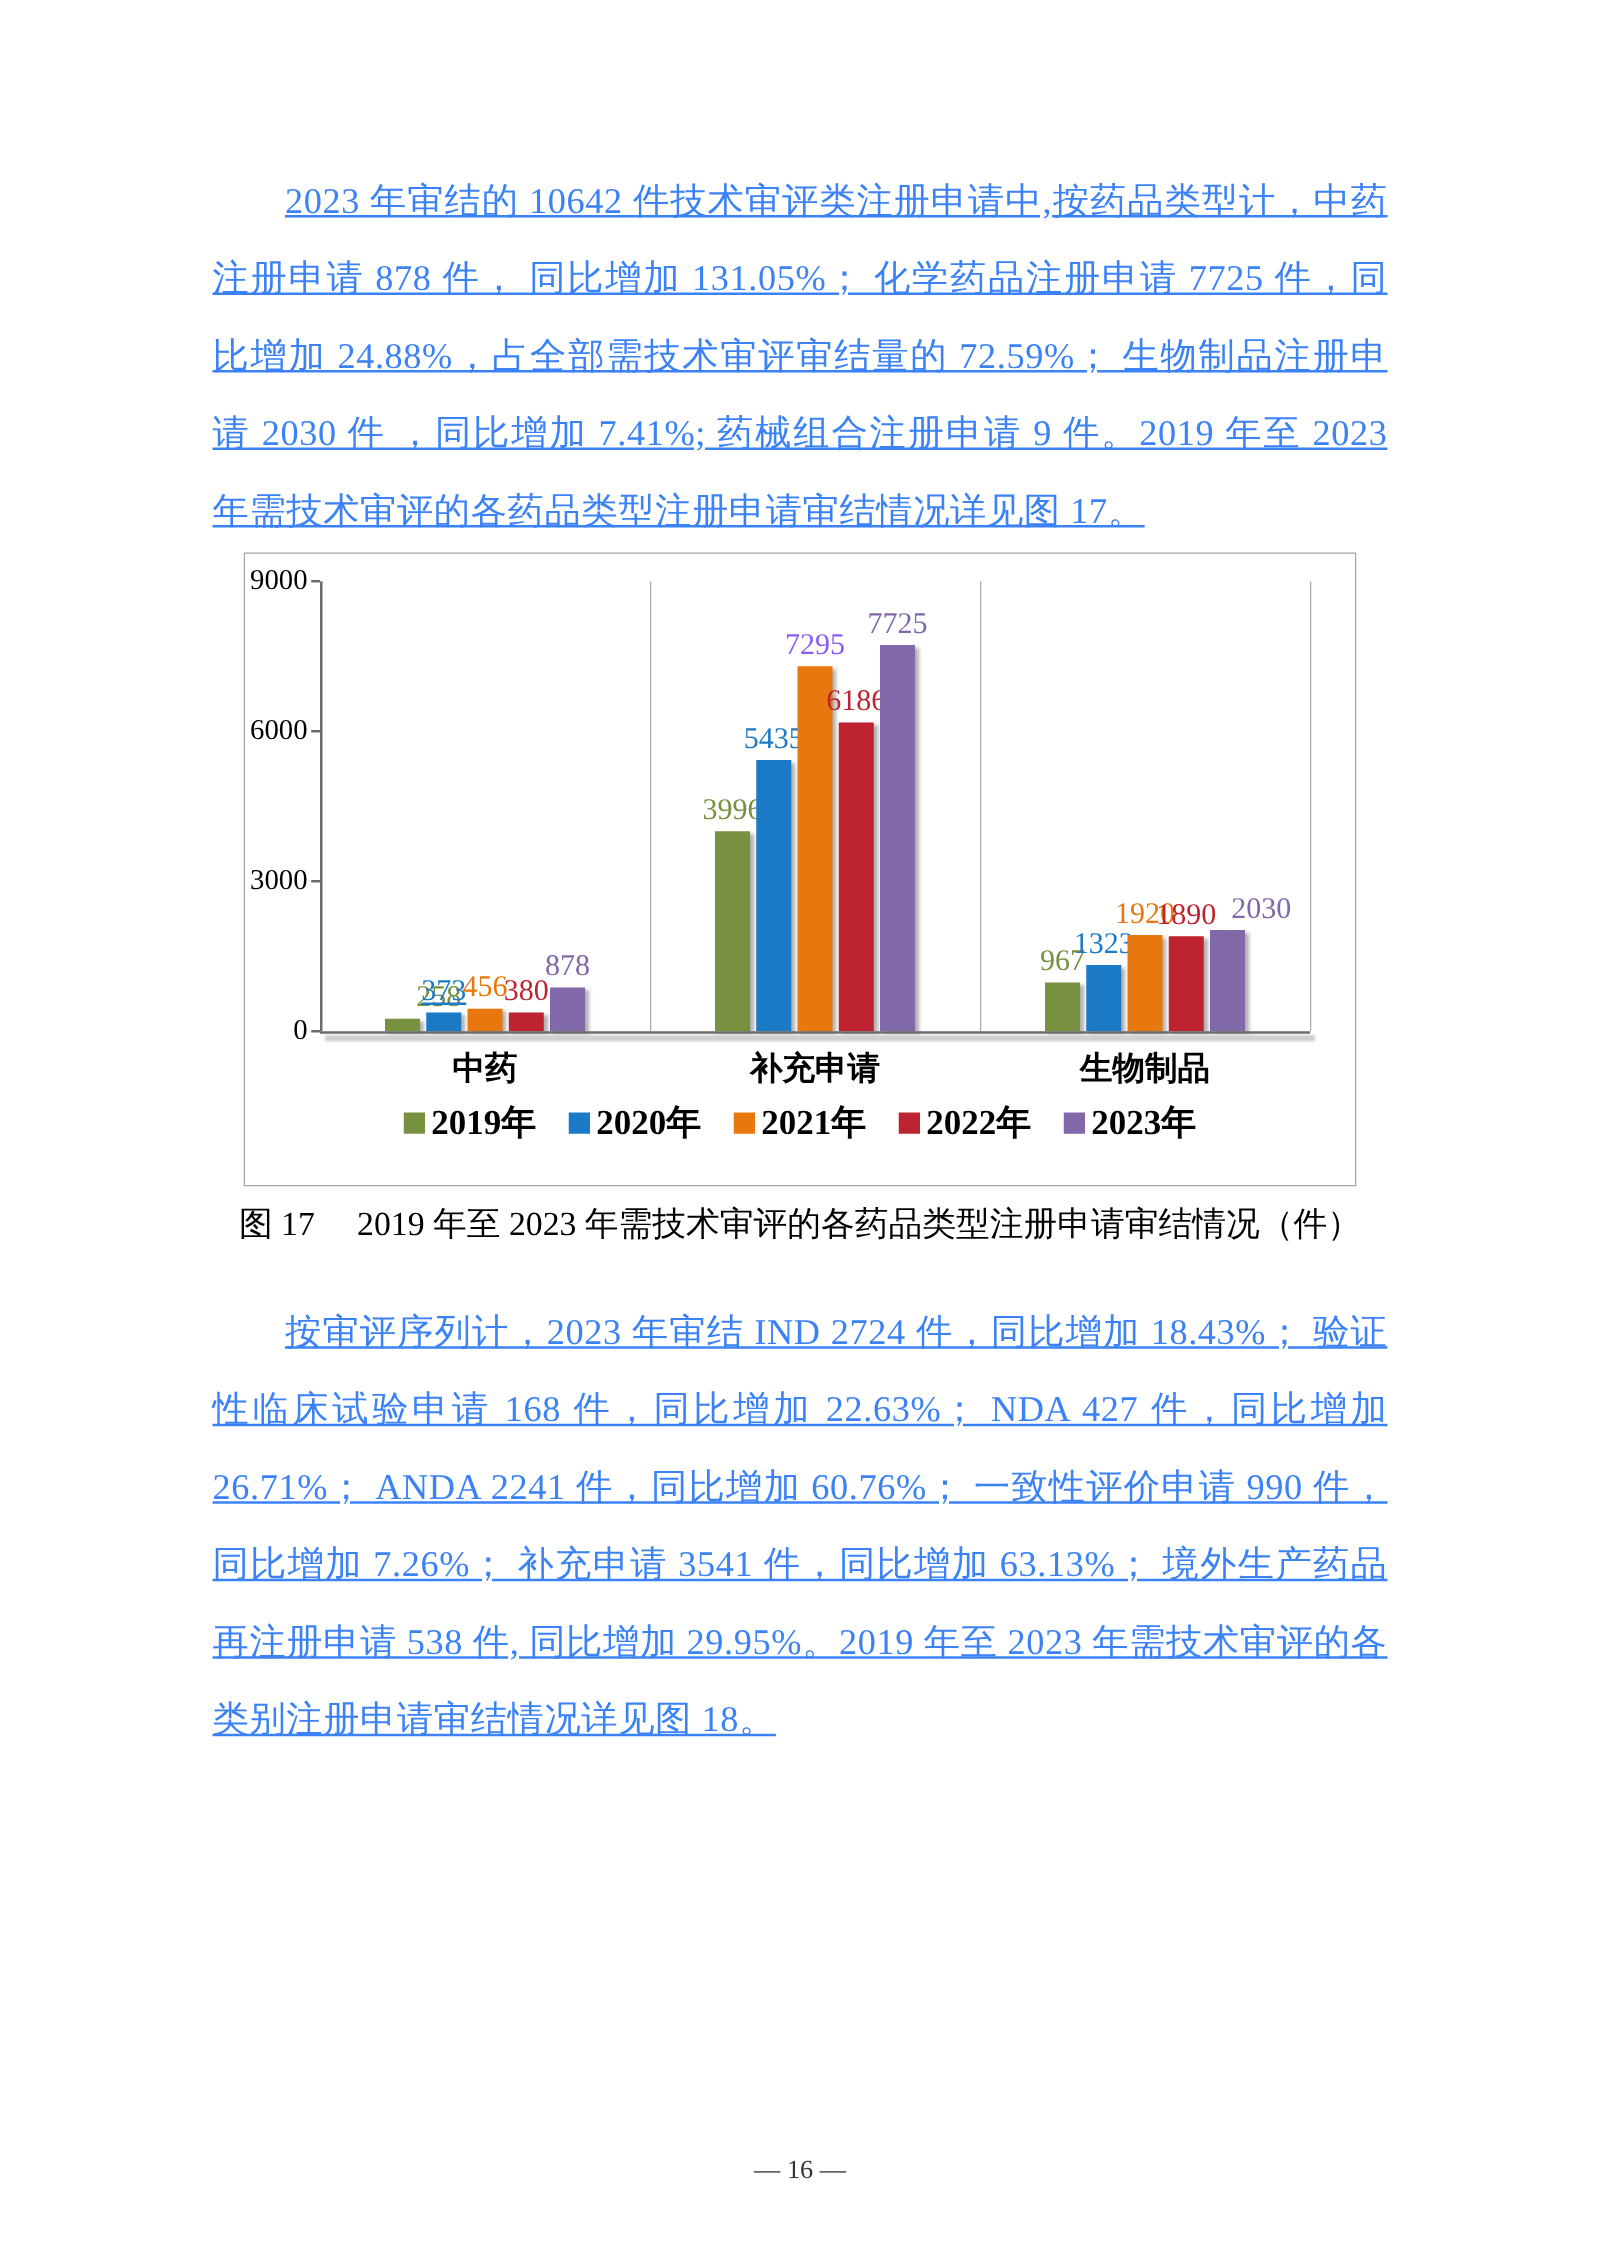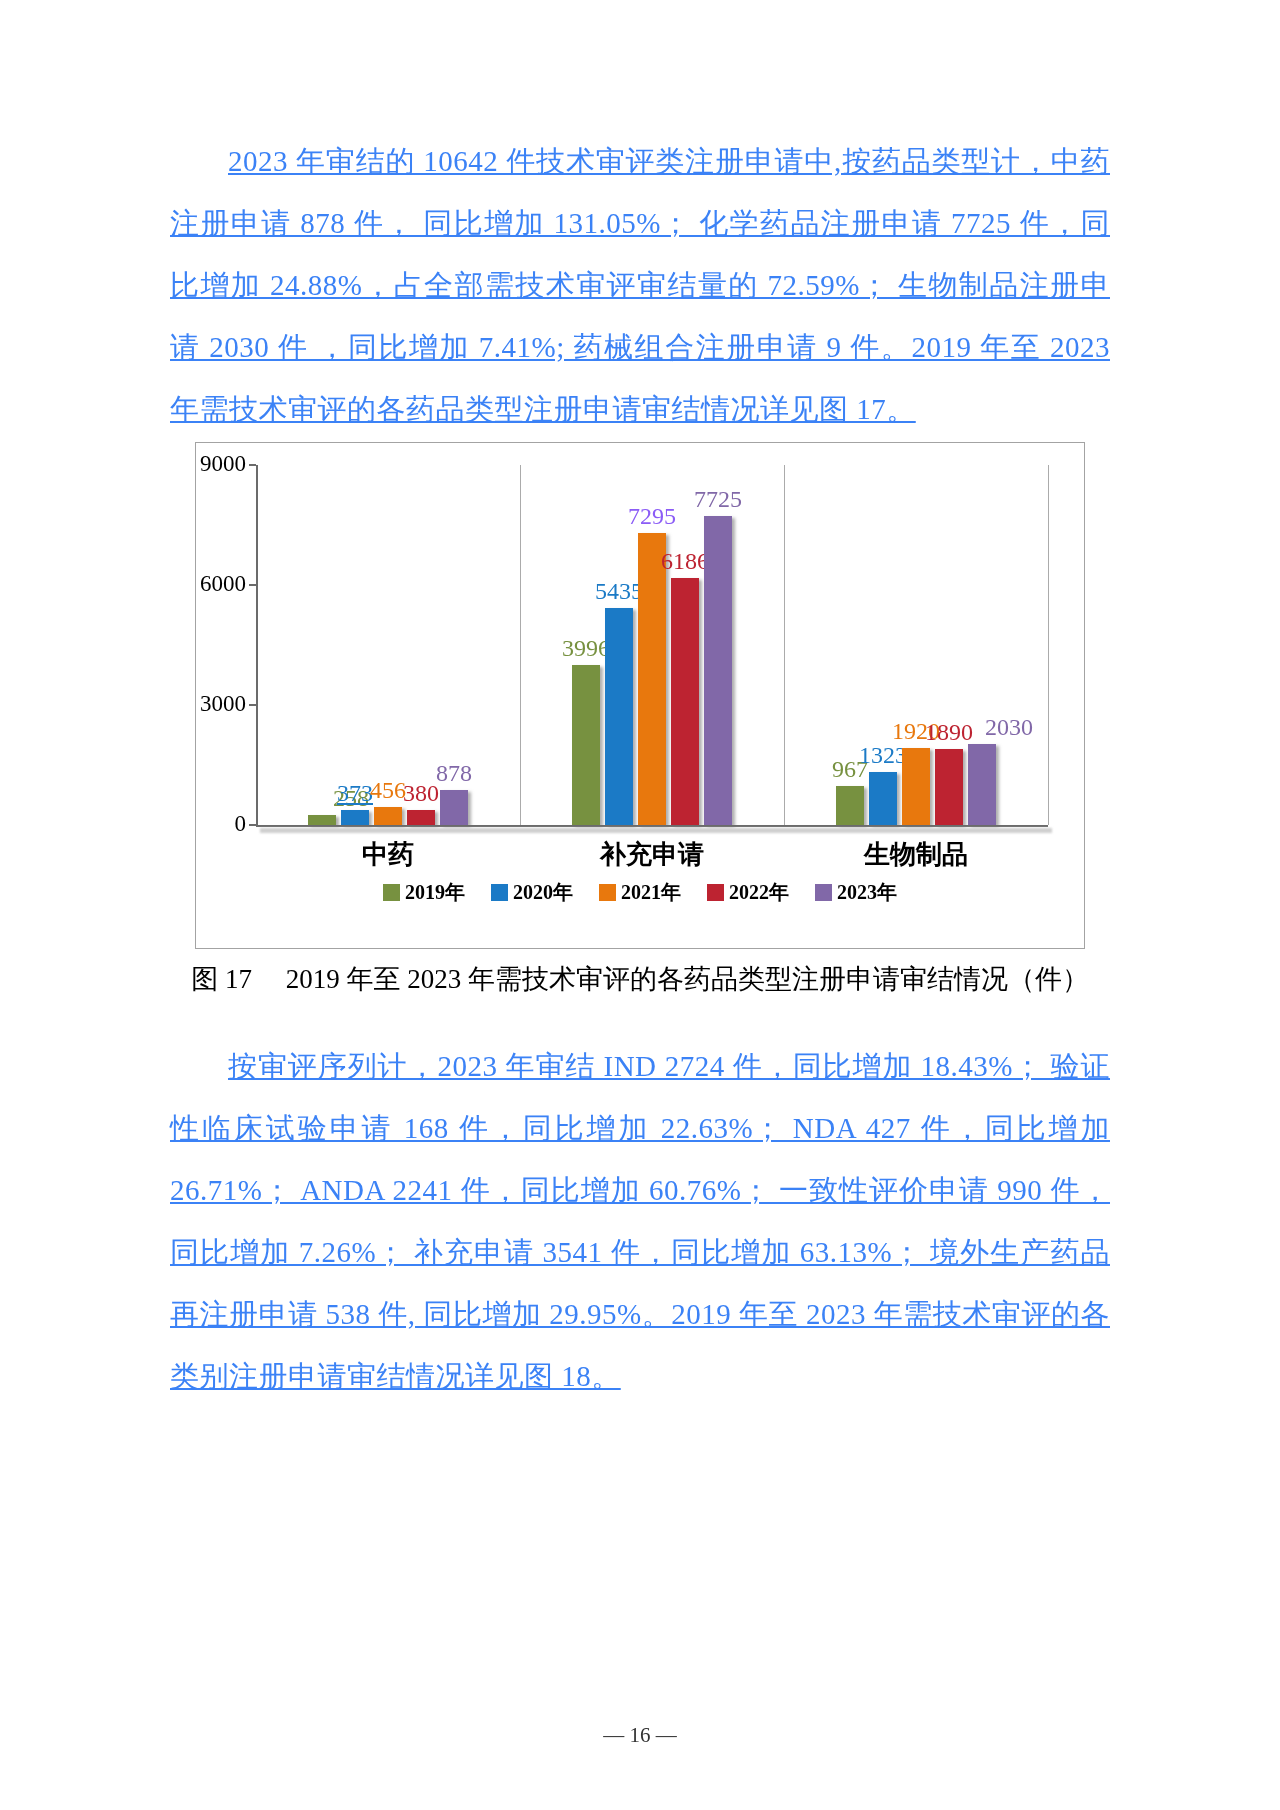--- a/index.html
+++ b/index.html
@@ -100,21 +100,21 @@
     display: flex;
     align-items: center;
     gap: 5px;
   }
   .legend-swatch {
     width: 17px;
     height: 17px;
     display: inline-block;
   }
   .legend-label {
-    font-size: 20px;
+    font-size: 28px;
     font-weight: bold;
     color: #000;
     white-space: nowrap;
   }
   .figure-caption {
     margin-top: 12px;
     text-align: center;
     font-size: 27px;
     color: #000;
     white-space: nowrap;

